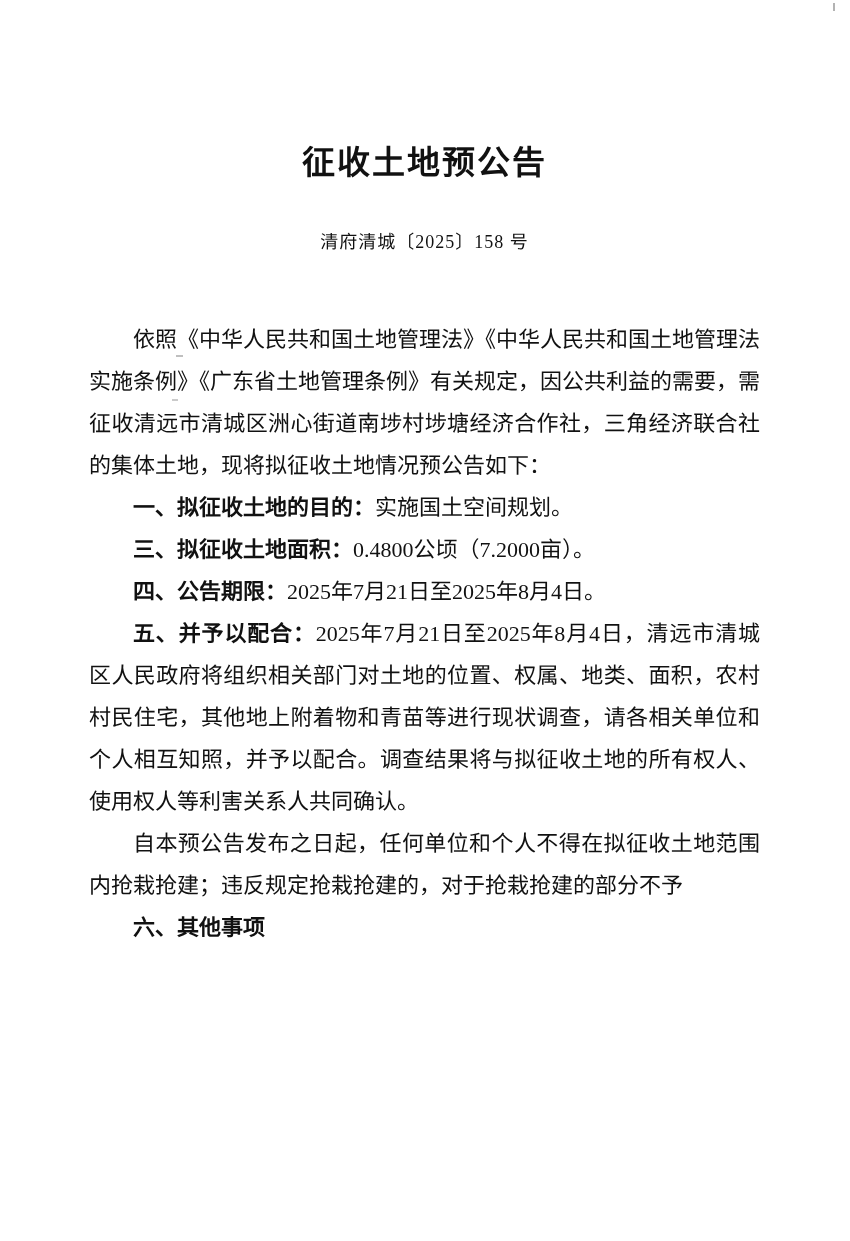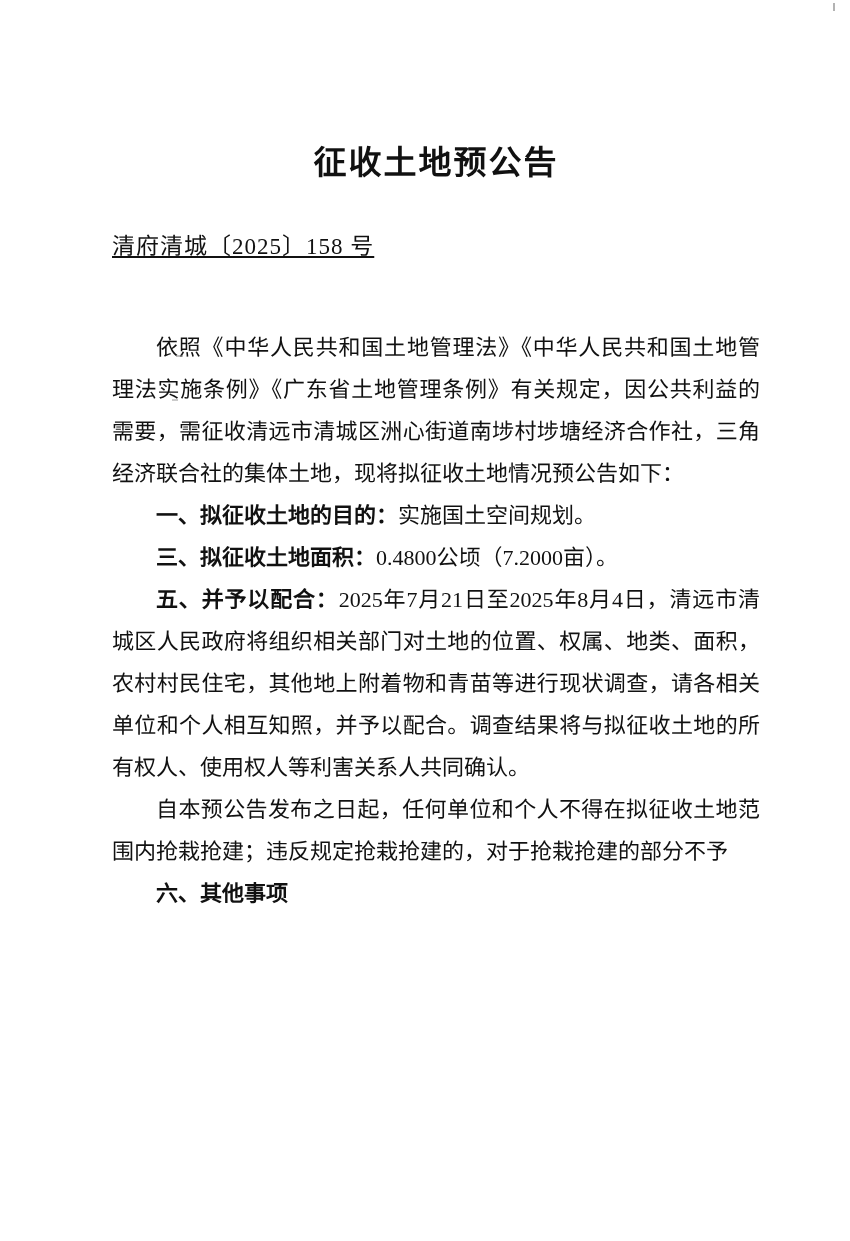--- a/index.html
+++ b/index.html
@@ -10,39 +10,38 @@
   .page {
     position: relative;
     width: 850px;
     height: 1241px;
     margin: 0 auto;
     background: #ffffff;
     color: #111111;
     overflow: hidden;
   }
   .content {
-    padding: 0 90px 0 112px; 
+    padding: 0 90px 0 89px; 
   }
   .doc-title {
     margin: 0;
     padding-top: 142px;
     text-align: center;
     font-family: "Liberation Sans", sans-serif; 
     font-size: 33px;
     font-weight: 900;
     letter-spacing: 2px;
     line-height: 1.3;
   }
   .doc-number {
     margin-top: 42px;
-    text-align: left;
+    text-align: center;
     font-family: "Liberation Serif", serif; 
-    font-size: 23px;
+    font-size: 18px;
     letter-spacing: 1px;
-    text-decoration: underline;
   }
   .doc-body {
     margin-top: 66px;
     font-family: "Liberation Serif", serif; 
     font-size: 22px;
     line-height: 42px;
     text-align: justify;
     word-break: break-all;
   }
   .doc-body p {
@@ -79,20 +78,21 @@
 
     <div class="doc-body">
 
       <p>依照《中华人民共和国土地管理法》《中华人民共和国土地管理法实施条例》《广东省土地管理条例》有关规定，因公共利益的需要，需征收清远市清城区洲心街道南埗村埗塘经济合作社，三角经济联合社的集体土地，现将拟征收土地情况预公告如下：</p>
 
       <p><span class="sec-label">一、拟征收土地的目的：</span><span>实施国土空间规划。</span></p>
 
 
       <p><span class="sec-label">三、拟征收土地面积：</span><span>0.4800公顷（7.2000亩）。</span></p>
 
+      <p><span class="sec-label">四、公告期限：</span><span>2025年7月21日至2025年8月4日。</span></p>
 
       <p><span class="sec-label">五、并予以配合：</span><span>2025年7月21日至2025年8月4日，清远市清城区人民政府将组织相关部门对土地的位置、权属、地类、面积，农村村民住宅，其他地上附着物和青苗等进行现状调查，请各相关单位和个人相互知照，并予以配合。调查结果将与拟征收土地的所有权人、使用权人等利害关系人共同确认。</span></p>
 
       <p>自本预公告发布之日起，任何单位和个人不得在拟征收土地范围内抢栽抢建；违反规定抢栽抢建的，对于抢栽抢建的部分不予</p>
 
       <p><span class="sec-label">六、其他事项</span></p>
 
     </div>
   </div>
 </div>

